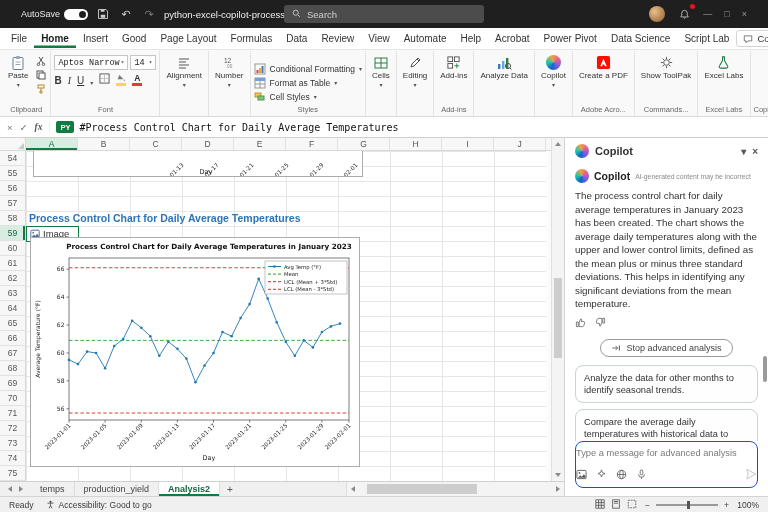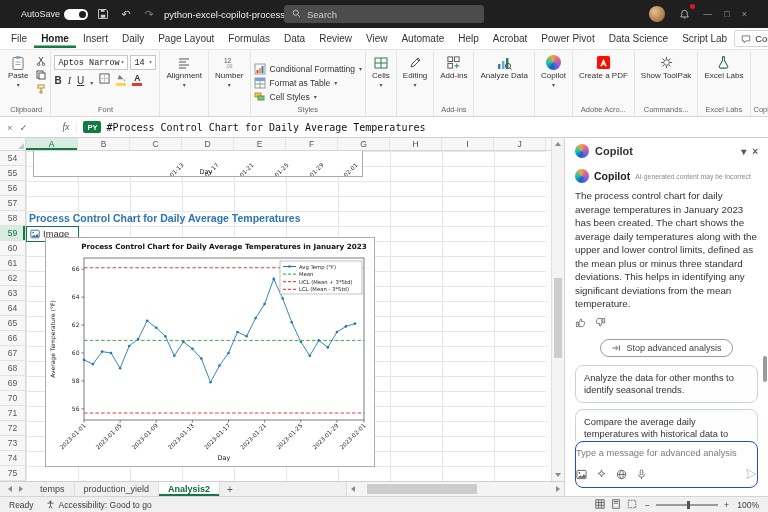--- a/index.html
+++ b/index.html
@@ -51,42 +51,42 @@
   .bar{width:10px;height:3px;margin-top:1px;}
   .styles-rows{display:flex;flex-direction:column;gap:2px;padding-top:12px;}
   .stylerow{display:flex;align-items:center;gap:4px;font-size:8.5px;color:#333;white-space:nowrap;}
   .sicon{width:12px;height:12px;flex:none;}
   .cp-circle{width:15px;height:15px;border-radius:50%;background:conic-gradient(from 200deg,#0e64c8,#18c9b0,#f2a33c,#e05f9a,#7a5fe0,#0e64c8);}
 
   
   .formula-bar{position:absolute;top:117px;left:0;right:0;height:21px;background:#fff;border-bottom:1px solid #cfcfcf;display:flex;align-items:center;}
   .name-box{width:96px;height:100%;border-right:1px solid #dcdcdc;display:flex;align-items:center;justify-content:space-between;padding:0 6px;font-size:9.5px;color:#222;}
   .fb-icons{display:flex;gap:7px;padding:0 7px;color:#777;font-size:9.5px;align-items:center;border-right:1px solid #eee;}
-  .fx{font-style:italic;font-family:"Liberation Serif",serif;font-weight:400;color:#555;margin-left:28px;}
+  .fx{font-style:italic;font-family:"Liberation Serif",serif;font-weight:700;color:#555;}
   .py-badge{background:#107C41;color:#fff;font-weight:700;font-size:7.5px;padding:1.5px 4px;border-radius:2px;margin:0 5px 0 6px;}
   .formula-text{font-family:"DejaVu Sans Mono",monospace;font-size:10px;color:#111;white-space:nowrap;}
 
   
   .grid-wrap{position:absolute;top:138px;left:0;width:564px;height:343px;background:#fbfbfb;}
   .col-headers{display:flex;height:13px;background:#f7f7f7;border-bottom:1px solid #d8d8d8;width:551px;}
   .corner{width:26px;border-right:1px solid #d8d8d8;background:#f7f7f7;position:relative;}
   .corner:after{content:"";position:absolute;right:1px;bottom:1px;border-left:6px solid transparent;border-bottom:6px solid #c8c8c8;}
   .colh{width:52px;text-align:center;font-size:8.5px;color:#555;border-right:1px solid #e2e2e2;line-height:13px;}
   .colh.sel{background:#d9ece1;color:#0c6b3c;box-shadow:inset 0 -2px 0 #107C41;}
   .grid-body{display:flex;height:330px;}
   .row-headers{width:26px;flex:none;}
   .rowh{height:15px;font-size:8.5px;color:#555;text-align:center;line-height:15px;border-bottom:1px solid #e2e2e2;border-right:1px solid #d8d8d8;background:#f7f7f7;}
   .rowh.sel{background:#d9ece1;color:#0c6b3c;box-shadow:inset -2px 0 0 #107C41;}
   .cells{position:relative;width:520px;height:330px;overflow:hidden;background:#fff;background-image:linear-gradient(to right,#e6e6e6 1px,transparent 1px),linear-gradient(to bottom,#e6e6e6 1px,transparent 1px);background-size:52px 15px;}
   .partial-chart{position:absolute;left:7px;top:-3px;width:330px;height:29px;background:#fff;border:1px solid #ababab;border-top:none;}
   .cell-title{position:absolute;left:3px;top:60px;height:15px;line-height:15px;font-size:10.5px;font-weight:700;color:#2e75b6;white-space:nowrap;}
   .cell-image{position:absolute;left:4px;top:75px;height:15px;display:flex;align-items:center;gap:3px;font-size:9.5px;color:#333;}
   .sel-box{position:absolute;left:0;top:75px;width:53px;height:16px;border:1.6px solid #107C41;}
   .sel-handle{position:absolute;left:50px;top:88px;width:4px;height:4px;background:#107C41;border:1px solid #fff;}
-  .main-chart{position:absolute;left:19px;top:86px;width:330px;height:230px;background:#fff;border:1px solid #ababab;}
+  .main-chart{position:absolute;left:4px;top:86px;width:330px;height:230px;background:#fff;border:1px solid #ababab;}
   .v-scroll{position:absolute;top:0;right:0;width:13px;height:343px;background:#f4f4f4;border-left:1px solid #e0e0e0;}
   .v-arrow{position:absolute;left:0;right:0;height:12px;display:flex;align-items:center;justify-content:center;}
   .v-arrow.bottom{bottom:0;}
   .v-thumb{position:absolute;left:2px;right:2px;top:140px;height:80px;background:#cdcdcd;}
   .tri-up{width:0;height:0;border-left:3px solid transparent;border-right:3px solid transparent;border-bottom:4px solid #8a8a8a;}
   .tri-down{width:0;height:0;border-left:3px solid transparent;border-right:3px solid transparent;border-top:4px solid #8a8a8a;}
   .tri-left{width:0;height:0;border-top:3px solid transparent;border-bottom:3px solid transparent;border-right:4px solid #8a8a8a;}
   .tri-right{width:0;height:0;border-top:3px solid transparent;border-bottom:3px solid transparent;border-left:4px solid #8a8a8a;}
 
   
@@ -179,21 +179,21 @@
         <span>×</span>
       </span>
     </div>
   </div>
 
   <div class="ribbon-tabs">
     <span id="ribbon-tabs-list" style="display:flex;align-items:center;">
         <span class="rtab">File</span>
         <span class="rtab active">Home</span>
         <span class="rtab">Insert</span>
-        <span class="rtab">Daily</span>
+        <span class="rtab">Good</span>
         <span class="rtab">Page Layout</span>
         <span class="rtab">Formulas</span>
         <span class="rtab">Data</span>
         <span class="rtab">Review</span>
         <span class="rtab">View</span>
         <span class="rtab">Automate</span>
         <span class="rtab">Help</span>
         <span class="rtab">Acrobat</span>
         <span class="rtab">Power Pivot</span>
         <span class="rtab">Data Science</span>

